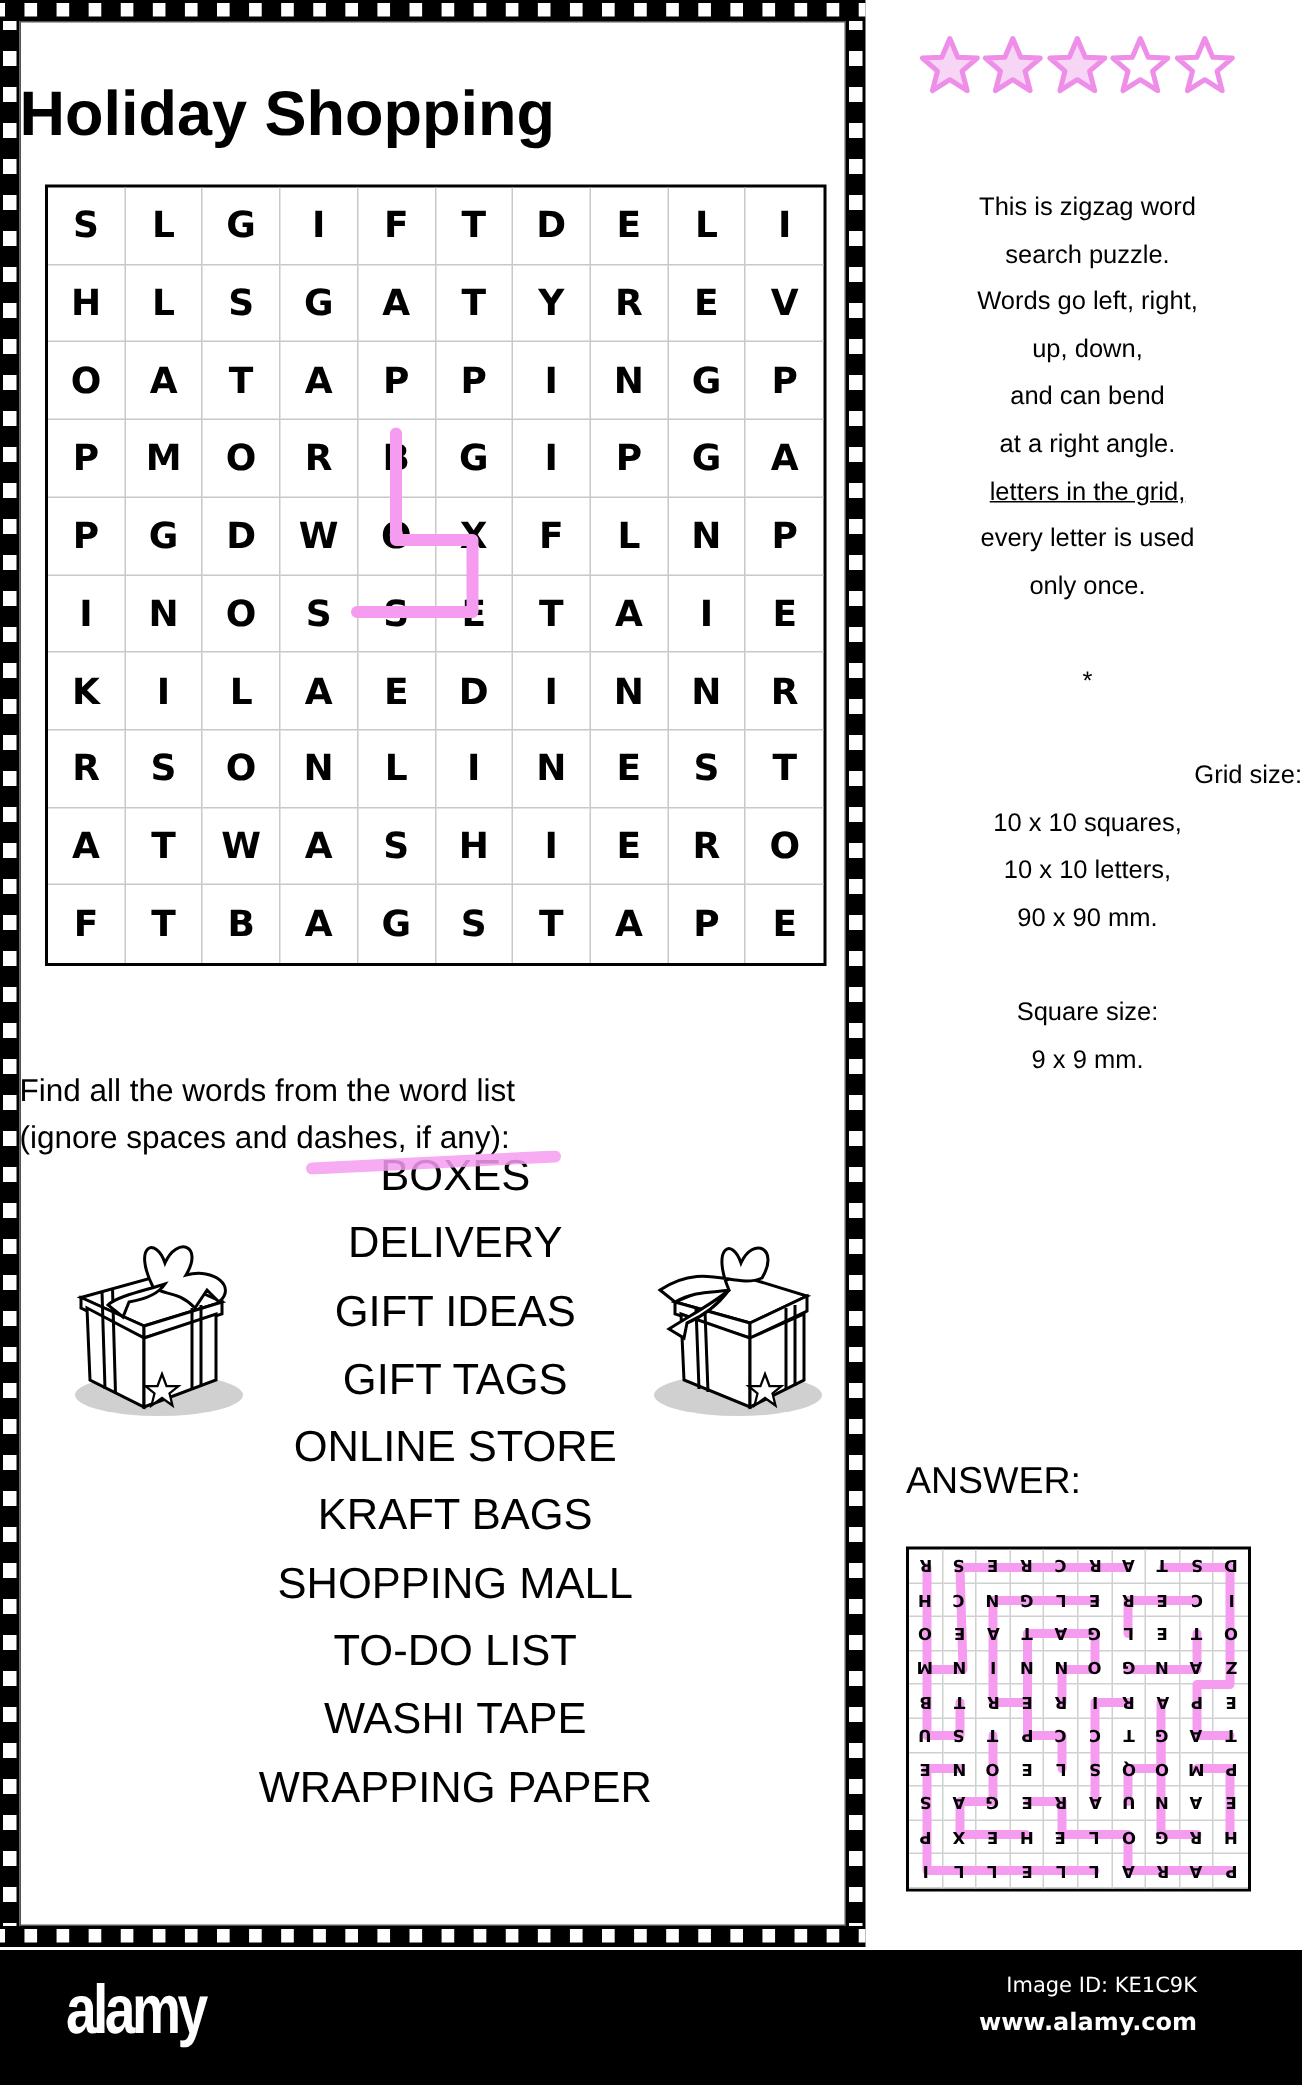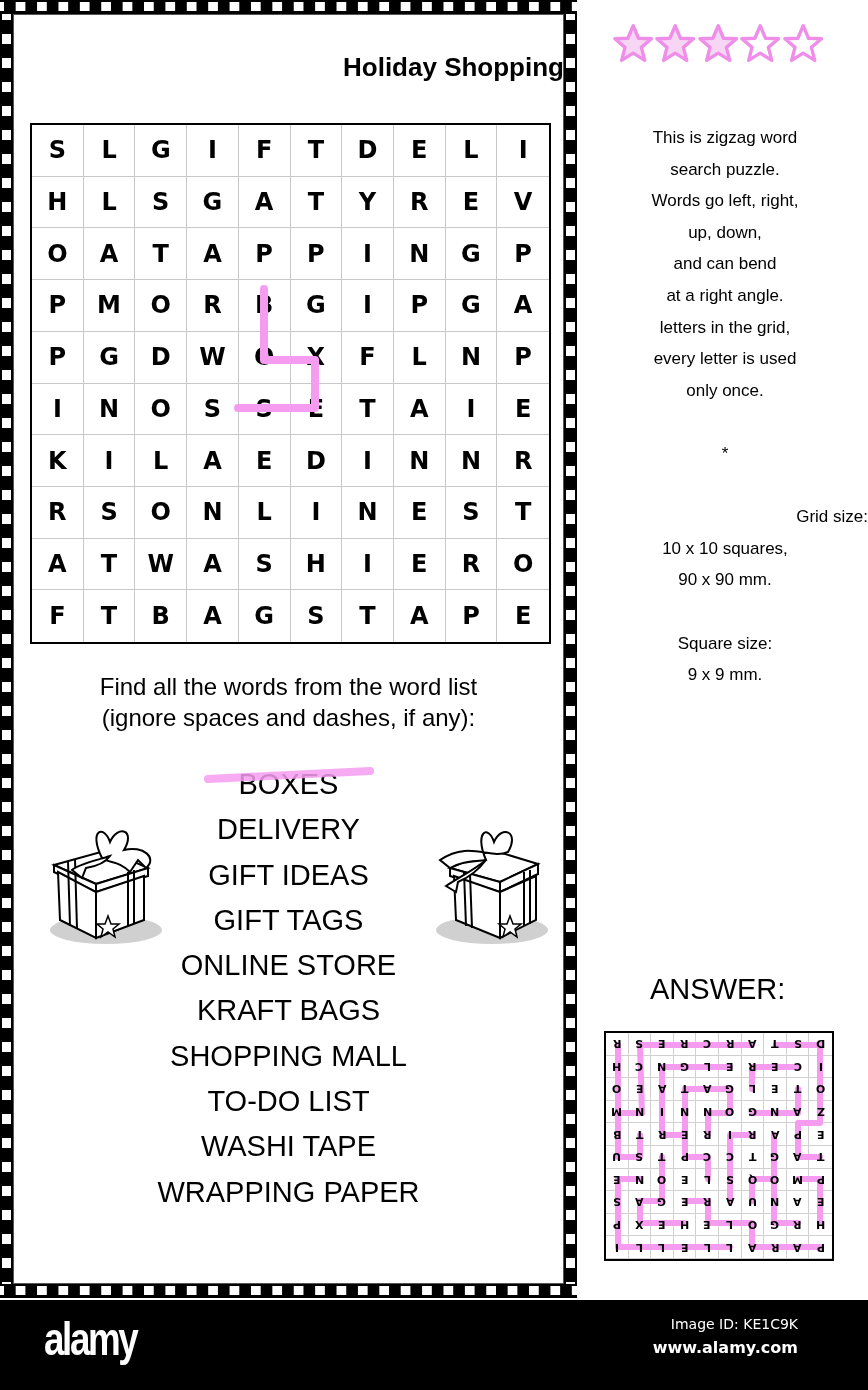--- a/index.html
+++ b/index.html
@@ -26,61 +26,61 @@
   }
   .frame .left { left: 0; }
   .frame .right { right: 0; }
   .frame .inner {
     position: absolute; left: 13px; top: 14px; right: 13px; bottom: 14px;
     background: #fff; border: 1px solid #555;
   }
 
   .title {
     position: absolute; left: 13px; width: 551px; top: 52px;
-    text-align: right; font-weight: bold; font-size: 26px;
+    text-align: left; font-weight: bold; font-size: 42px;
   }
 
   .grid {
     position: absolute; left: 30px; top: 123px; width: 521px; height: 521px;
     border: 2px solid #000;
     display: grid; grid-template-columns: repeat(10, 1fr); grid-template-rows: repeat(10, 1fr);
   }
   .grid .cell {
     border-right: 1px solid #c8c8c8; border-bottom: 1px solid #c8c8c8;
     display: flex; align-items: center; justify-content: center;
     font-family: "DejaVu Sans", sans-serif; font-weight: bold; font-size: 24px;
   }
   .grid .cell:nth-child(10n) { border-right: none; }
   .grid .cell:nth-last-child(-n+10) { border-bottom: none; }
   .grid-overlay { position: absolute; left: 30px; top: 123px; width: 521px; height: 521px; pointer-events: none; }
 
   .instructions {
-    position: absolute; left: 13px; width: 551px; top: 671px;
-    text-align: center; font-size: 24px; line-height: 31px;
+    position: absolute; left: 13px; width: 551px; top: 712px;
+    text-align: left; font-size: 21px; line-height: 31px;
   }
   .wordlist {
-    position: absolute; left: 13px; width: 551px; top: 762px;
+    position: absolute; left: 28px; width: 551px; top: 762px;
     text-align: center; font-size: 29px; line-height: 45.3px;
   }
   .wordlist .word { position: relative; display: block; }
   .strike {
     position: absolute; left: 202px; top: 767px; width: 174px; height: 16px; pointer-events: none;
   }
 
   .gift { position: absolute; width: 120px; height: 125px; }
 
   
   .stars { position: absolute; left: 612px; top: 22px; width: 212px; height: 44px; display: flex; gap: 0; }
   .star { width: 42.4px; height: 44px; }
   .desc {
     position: absolute; left: 582px; width: 286px; top: 122px;
     text-align: center; font-size: 17px; line-height: 31.6px;
   }
   .answer-label {
-    position: absolute; left: 604px; top: 973px; font-size: 29px; margin-left: 46px;
+    position: absolute; left: 604px; top: 973px; font-size: 25px;
   }
   .answer-grid {
     position: absolute; left: 604px; top: 1031px; width: 230px; height: 230px;
     border: 2px solid #000;
     display: grid; grid-template-columns: repeat(10, 1fr); grid-template-rows: repeat(10, 1fr);
   }
   .answer-grid .acell {
     border-right: 1px solid #d0d0d0; border-bottom: 1px solid #d0d0d0;
     display: flex; align-items: center; justify-content: center;
     font-family: "DejaVu Sans", sans-serif; font-weight: bold; font-size: 11px;
@@ -288,28 +288,29 @@
     </svg>
   </div>
 
 <div class="desc" id="desc">
     <div style="min-height: 31.6px;">This is zigzag word</div>
     <div style="min-height: 31.6px;">search puzzle.</div>
     <div style="min-height: 31.6px;">Words go left, right,</div>
     <div style="min-height: 31.6px;">up, down,</div>
     <div style="min-height: 31.6px;">and can bend</div>
     <div style="min-height: 31.6px;">at a right angle.</div>
-    <div style="min-height: 31.6px;">letters in the grid,</div>
+    <div style="min-height: 31.6px; text-decoration: underline;">letters in the grid,</div>
     <div style="min-height: 31.6px;">every letter is used</div>
     <div style="min-height: 31.6px;">only once.</div>
     <div style="min-height: 31.6px;"></div>
     <div style="min-height: 31.6px;">*</div>
     <div style="min-height: 31.6px;"></div>
     <div style="min-height: 31.6px; text-align: right;">Grid size:</div>
     <div style="min-height: 31.6px;">10 x 10 squares,</div>
+    <div style="min-height: 31.6px;">10 x 10 letters,</div>
     <div style="min-height: 31.6px;">90 x 90 mm.</div>
     <div style="min-height: 31.6px;"></div>
     <div style="min-height: 31.6px;">Square size:</div>
     <div style="min-height: 31.6px;">9 x 9 mm.</div>
   </div>
 
 <div class="answer-label">ANSWER:</div>
 <div class="answer-grid" id="answer-grid">
     <div class="acell">
       <span>R</span>

